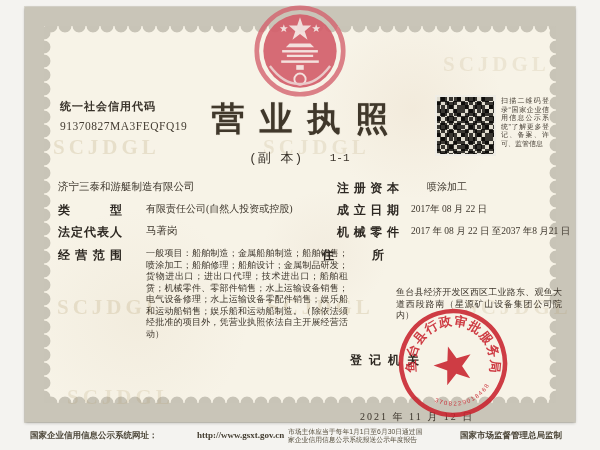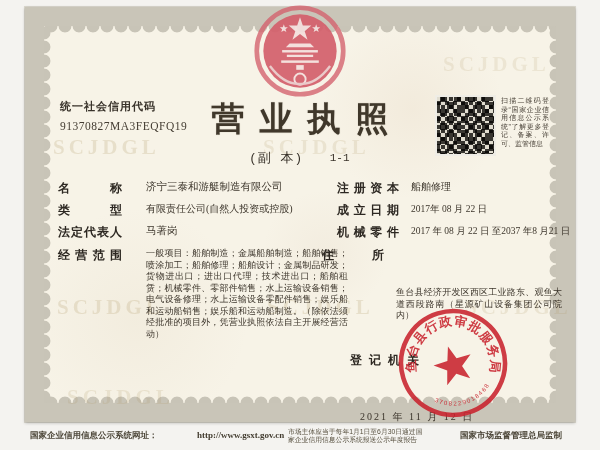--- a/index.html
+++ b/index.html
@@ -159,39 +159,38 @@
       </div>
     </div>
 
     <div class="qr-block">
       <div class="qr"></div>
       <div class="qr-caption">扫描二维码登录“国家企业信用信息公示系统”了解更多登记、备案、许可、监管信息</div>
     </div>
 
     <div class="fields">
       <div class="frow" style="left:33px;top:173px;">
-        <span class="flabel w-left">名称</span>
         <span class="fvalue" style="font-size:10.5px;">济宁三泰和游艇制造有限公司</span>
       </div>
       <div class="frow" style="left:33px;top:195px;">
         <span class="flabel w-left">类型</span>
         <span class="fvalue">有限责任公司(自然人投资或控股)</span>
       </div>
       <div class="frow" style="left:33px;top:217px;">
         <span class="flabel w-left">法定代表人</span>
         <span class="fvalue" style="font-size:10.5px;">马著岗</span>
       </div>
       <div class="frow" style="left:33px;top:240px;">
         <span class="flabel w-left">经营范围</span>
         <span class="fvalue scope">一般项目：船舶制造；金属船舶制造；船舶销售；喷涂加工；船舶修理；船舶设计；金属制品研发；货物进出口；进出口代理；技术进出口；船舶租赁；机械零件、零部件销售；水上运输设备销售；电气设备修理；水上运输设备零配件销售；娱乐船和运动船销售；娱乐船和运动船制造。（除依法须经批准的项目外，凭营业执照依法自主开展经营活动）</span>
       </div>
 
-      <div class="frow" style="left:312px;top:173px;">
+      <div class="frow" style="left:312px;top:173px;gap:16px;">
         <span class="flabel w-right">注册资本</span>
-        <span class="fvalue">船舶修理</span>
+        <span class="fvalue">喷涂加工</span>
       </div>
       <div class="frow" style="left:312px;top:195px;">
         <span class="flabel w-right">成立日期</span>
         <span class="fvalue nowrapv">2017年 08 月 22 日</span>
       </div>
       <div class="frow" style="left:312px;top:217px;">
         <span class="flabel w-right">机械零件</span>
         <span class="fvalue nowrapv">2017 年 08 月 22 日 至2037 年8 月21 日</span>
       </div>
       <div class="frow" style="left:297px;top:240px;">

